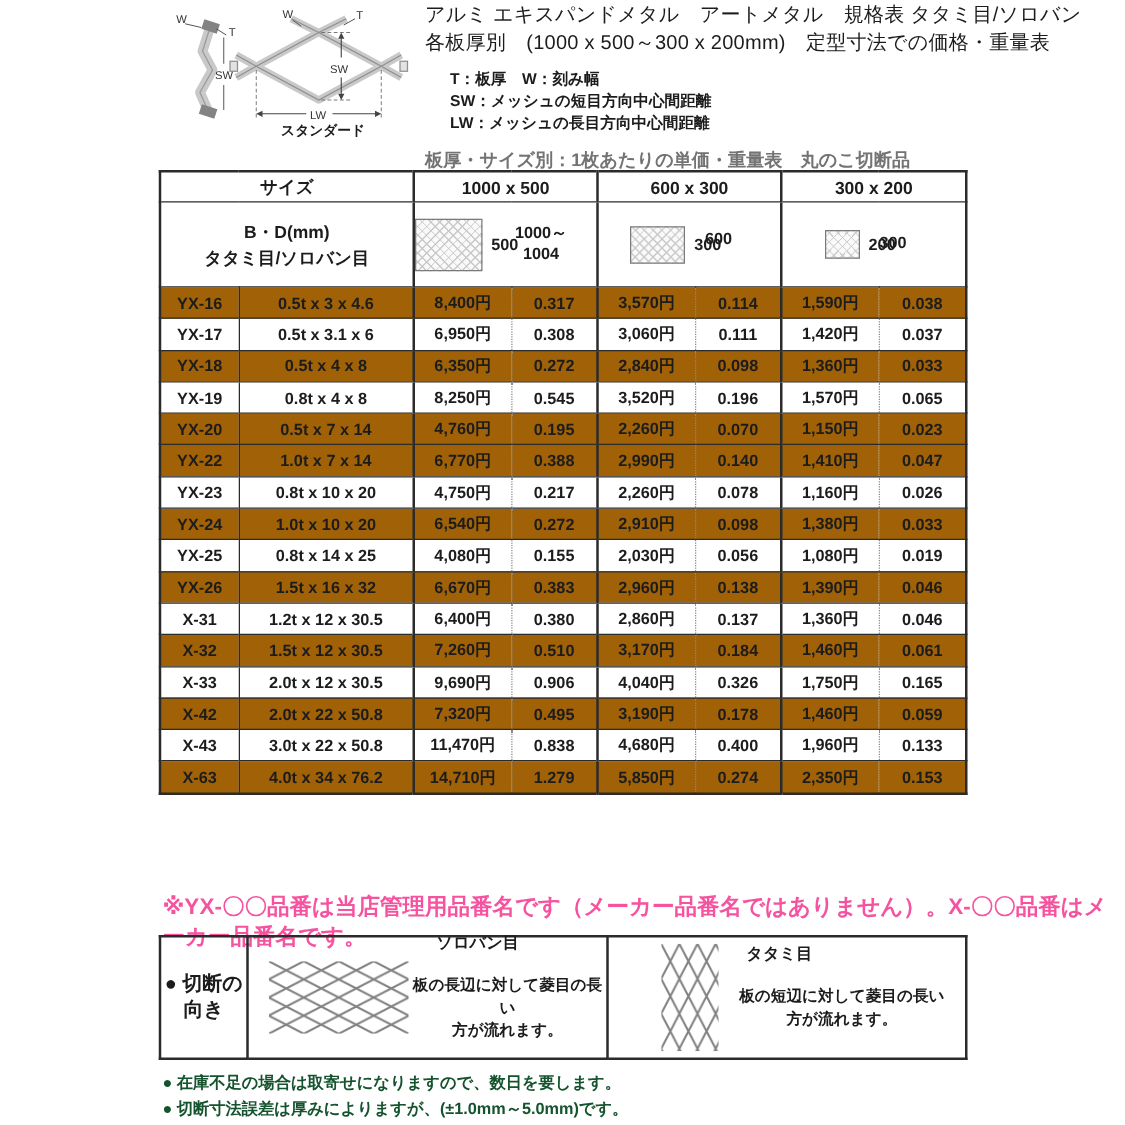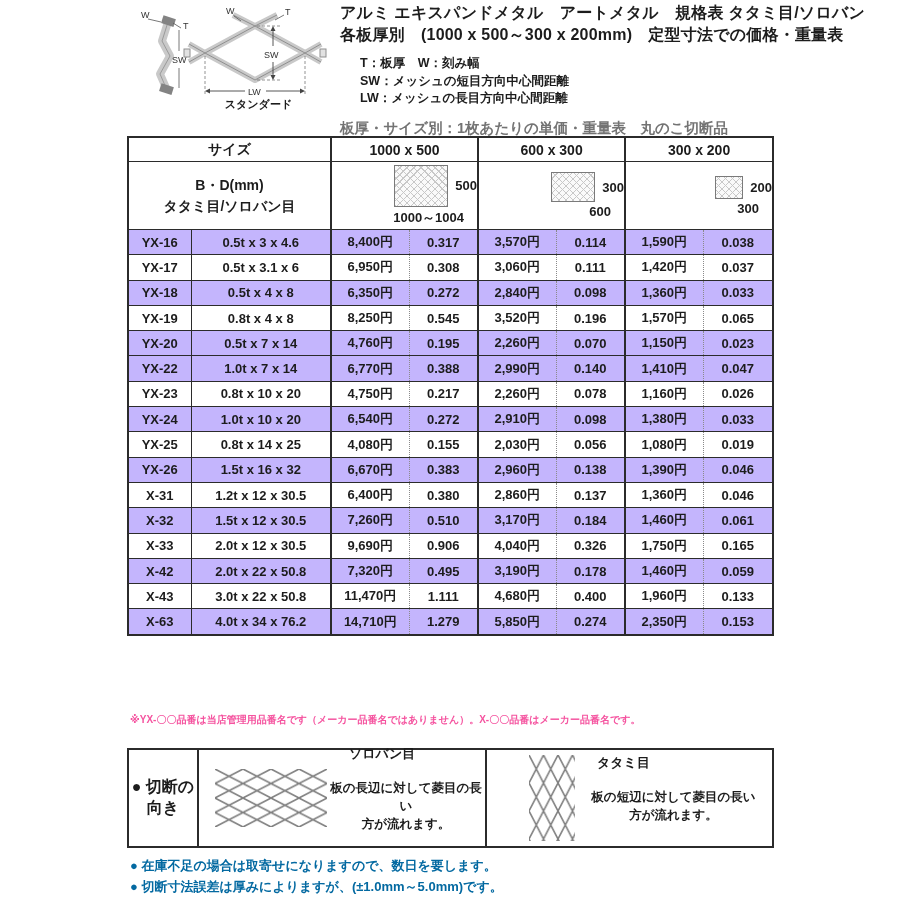--- a/index.html
+++ b/index.html
@@ -8,55 +8,55 @@
     font-family:"Liberation Sans","DejaVu Sans",sans-serif;
     color:#1c1c1c;
     -webkit-font-smoothing:antialiased;
   }
   .abs{position:absolute;}
 
   
   .top-diagram{left:133px;top:6px;width:195px;height:95px;}
   .std-label{left:196px;top:97px;width:125px;text-align:center;font-size:11px;font-weight:700;}
   .top-text{left:340px;top:2px;width:556px;}
-  .title-line{font-size:16px;font-weight:700;line-height:22px;letter-spacing:.2px;}
+  .title-line{font-size:16px;font-weight:400;line-height:22px;letter-spacing:.2px;}
   .legend{margin-top:9px;font-size:12.5px;font-weight:600;line-height:17.5px;margin-left:20px;}
   .subtitle{margin-top:11px;font-size:14.5px;font-weight:700;color:#737373;}
 
   
   .main-wrap{left:127px;top:136px;}
   table.main{border-collapse:collapse;table-layout:fixed;width:645px;border:2px solid #2b2b2b;}
   table.main th,table.main td{padding:0;text-align:center;vertical-align:middle;font-weight:600;}
   table.main th{font-size:13px;}
   tr.h1 th{height:23px;font-size:14px;font-weight:700;border-bottom:1px solid #2b2b2b;text-align:center;}
   tr.h2 th{height:67px;border-bottom:1px solid #2b2b2b;}
   tr.h3 th{height:36px;border-bottom:2px solid #2b2b2b;line-height:16px;}
   table.main tbody td{height:24.3px;border-top:1px solid #2b2b2b;font-size:13px;}
   .tl{border-left:1px solid #2b2b2b;}
   .gl{border-left:2px solid #2b2b2b;}
   .dl{border-left:1px dotted #8a8a8a;}
-  tr.green{background:#c4b5fd;margin-top:35px;}
+  tr.green{background:#a16207;margin-top:35px;}
   .spec-cell{font-size:14px;font-weight:700;line-height:21px;}
   .dim-sub{font-size:12px;font-weight:600;}
 
-  .sw-wrap{display:flex;flex-direction:column;align-items:flex-end;justify-content:center;}
+  .sw-wrap{display:flex;flex-direction:row;align-items:flex-start;justify-content:center;}
   .sw-row{display:flex;align-items:center;gap:7px;}
   .sw-rect{border:1px solid #7a7a7a;background-color:#fafafa;
     background-image:
       repeating-linear-gradient(45deg,#c8c8c8 0 1px,transparent 1px 5px),
       repeating-linear-gradient(-45deg,#c8c8c8 0 1px,transparent 1px 5px);}
   .sw-1{width:52px;height:40px;}
   .sw-2{width:42px;height:28px;}
   .sw-3{width:26px;height:21px;}
   .sw-h{font-size:13px;font-weight:600;}
   .sw-w{font-size:13px;font-weight:600;margin-top:2px;transform:translateX(-13px);}
 
   
-  .pink-note{left:130px;top:713px;font-size:10px;font-weight:700;color:#f5539f;}
-  .blue-notes{left:130px;top:855px;font-size:13px;font-weight:700;color:#0369a1;line-height:21px;}
+  .pink-note{left:130px;top:713px;font-size:18px;font-weight:700;color:#f5539f;}
+  .blue-notes{left:130px;top:855px;font-size:13px;font-weight:700;color:#14532d;line-height:21px;}
 
   
   .cut-wrap{left:127px;top:748px;}
   table.cut{border-collapse:collapse;table-layout:fixed;width:645px;}
   table.cut td{border:2px solid #2b2b2b;height:96px;padding:0;vertical-align:middle;}
   .cut-label{font-size:16px;font-weight:700;text-align:center;padding-left:3px;}
   .cut-cell{display:flex;align-items:center;height:100%;}
   .cut-cell .mesh{flex:0 0 auto;}
   .cut-text{flex:1;display:flex;flex-direction:column;align-items:center;}
   .cut-title{align-self:flex-start;margin-left:22px;margin-top:-18px;font-size:13px;font-weight:700;}
@@ -322,21 +322,21 @@
           <td class="dl">0.495</td>
           <td class="gl">3,190円</td>
           <td class="dl">0.178</td>
           <td class="gl">1,460円</td>
           <td class="dl">0.059</td>
         </tr>
         <tr>
           <td class="c0">X-43</td>
           <td class="tl">3.0t x 22 x 50.8</td>
           <td class="gl">11,470円</td>
-          <td class="dl">1.111</td>
+          <td class="dl">0.838</td>
           <td class="gl">4,680円</td>
           <td class="dl">0.400</td>
           <td class="gl">1,960円</td>
           <td class="dl">0.133</td>
         </tr>
         <tr class="green">
           <td class="c0">X-63</td>
           <td class="tl">4.0t x 34 x 76.2</td>
           <td class="gl">14,710円</td>
           <td class="dl">1.279</td>

